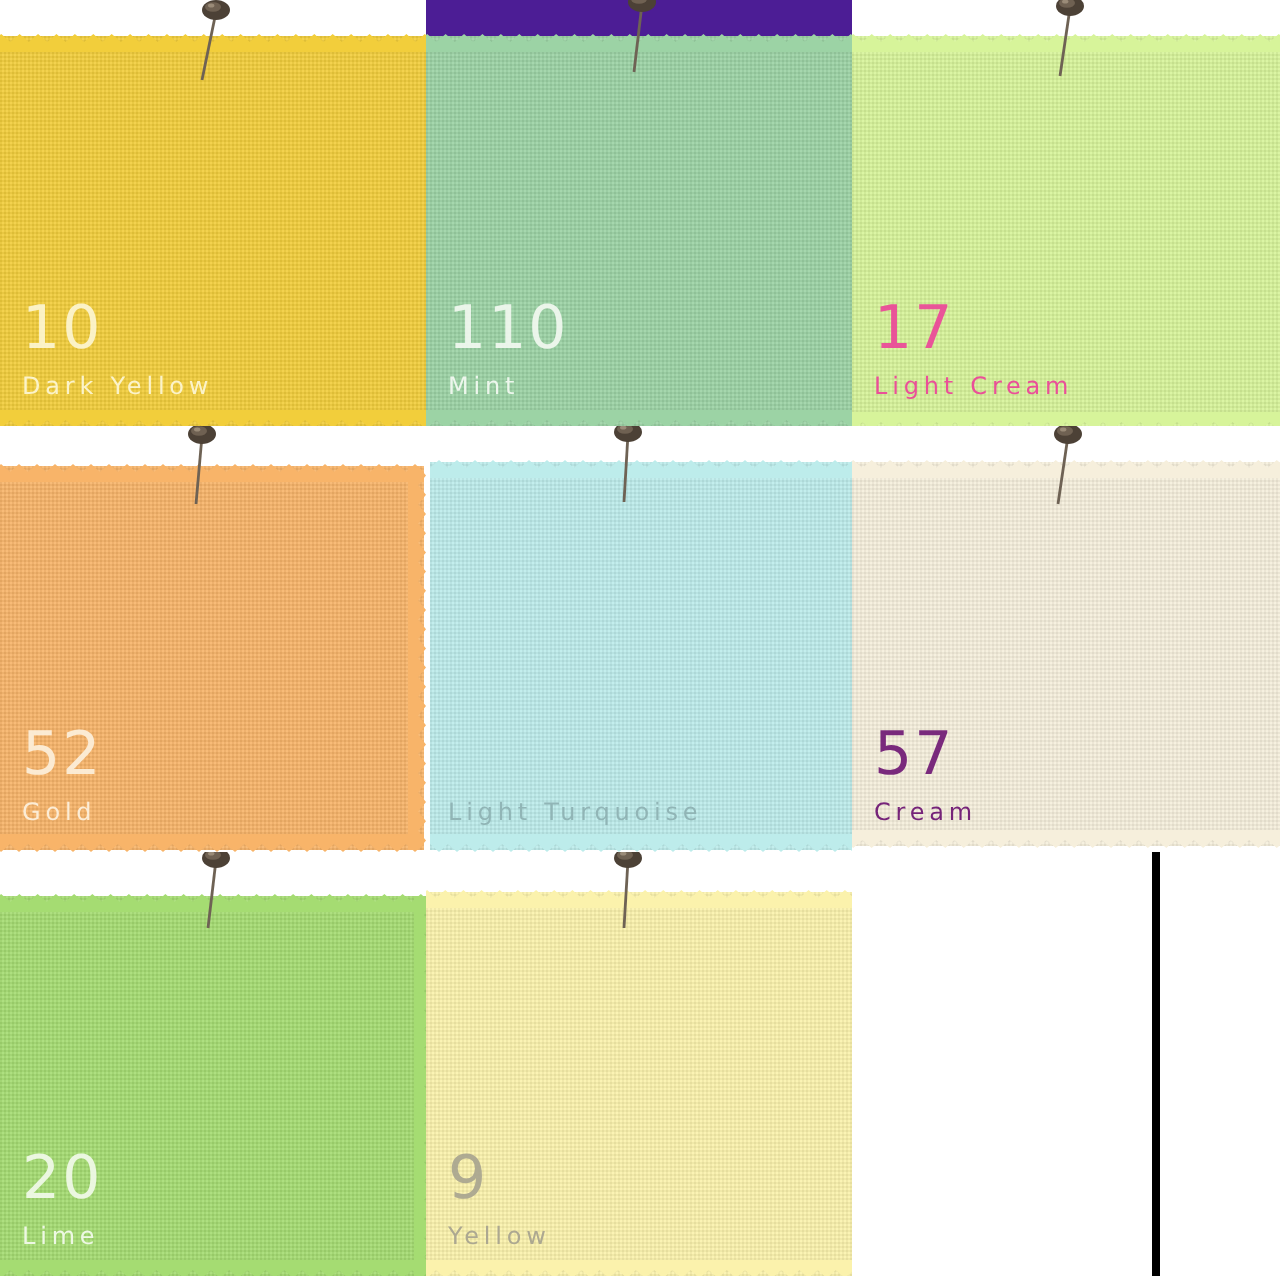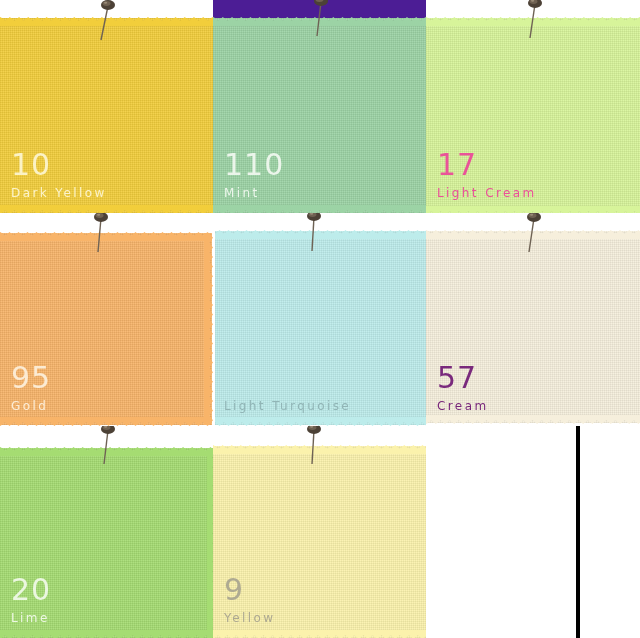--- a/index.html
+++ b/index.html
@@ -129,21 +129,21 @@
           <polygon points="0,9 0,4 5,0 10,4 15,0 20,4 25,0 30,4 35,0 40,4 45,0 50,4 55,0 60,4 65,0 70,4 75,0 80,4 85,0 90,4 95,0 100,4 105,0 110,4 115,0 120,4 125,0 130,4 135,0 140,4 145,0 150,4 155,0 160,4 165,0 170,4 175,0 180,4 185,0 190,4 195,0 200,4 205,0 210,4 215,0 220,4 225,0 230,4 235,0 240,4 240,9" fill="#f8b469"></polygon>
         </svg>
         <svg class="zig bot" viewBox="0 0 240 9" preserveAspectRatio="none">
           <polygon points="0,0 0,5 5,9 10,5 15,9 20,5 25,9 30,5 35,9 40,5 45,9 50,5 55,9 60,5 65,9 70,5 75,9 80,5 85,9 90,5 95,9 100,5 105,9 110,5 115,9 120,5 125,9 130,5 135,9 140,5 145,9 150,5 155,9 160,5 165,9 170,5 175,9 180,5 185,9 190,5 195,9 200,5 205,9 210,5 215,9 220,5 225,9 230,5 235,9 240,5 240,0" fill="#f8b469"></polygon>
         </svg>
         <svg class="zig-v right" viewBox="0 0 9 200" preserveAspectRatio="none">
           <polygon points="0,0 5,0 9,5 5,10 9,15 5,20 9,25 5,30 9,35 5,40 9,45 5,50 9,55 5,60 9,65 5,70 9,75 5,80 9,85 5,90 9,95 5,100 9,105 5,110 9,115 5,120 9,125 5,130 9,135 5,140 9,145 5,150 9,155 5,160 9,165 5,170 9,175 5,180 9,185 5,190 9,195 5,200 0,200" fill="#f8b469"></polygon>
         </svg>
       </div>
       <div class="label" style="color:#fdf0dc;">
-        <span class="num">95</span>
+        <span class="num">52</span>
         <span class="nm">Gold</span>
       </div>
       <svg class="pin" style="left:85px;top:-5px;" viewBox="0 0 30 46">
         <line x1="16" y1="10" x2="13" y2="44" stroke="#6e6254" stroke-width="1.4"></line>
         <ellipse cx="16" cy="9" rx="7" ry="5" fill="#4c4136"></ellipse>
         <ellipse cx="14.5" cy="7.5" rx="4" ry="2.4" fill="#6f6152"></ellipse>
         <ellipse cx="13.6" cy="6.8" rx="1.6" ry="1" fill="#9a8b78"></ellipse>
       </svg>
     </div>
 

